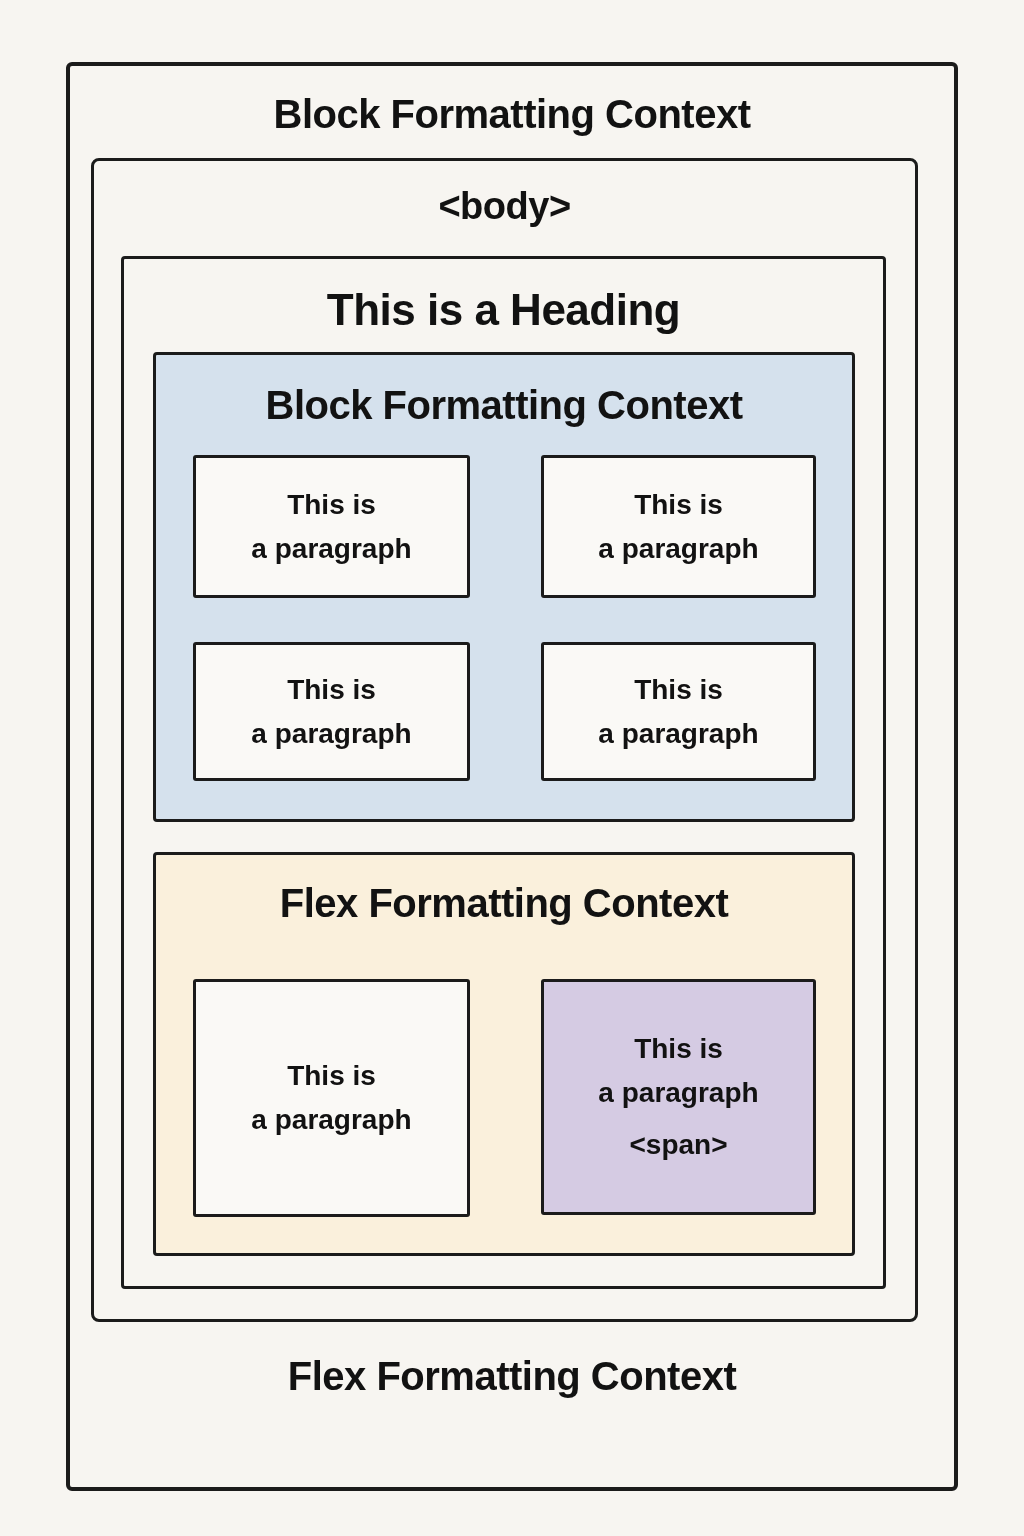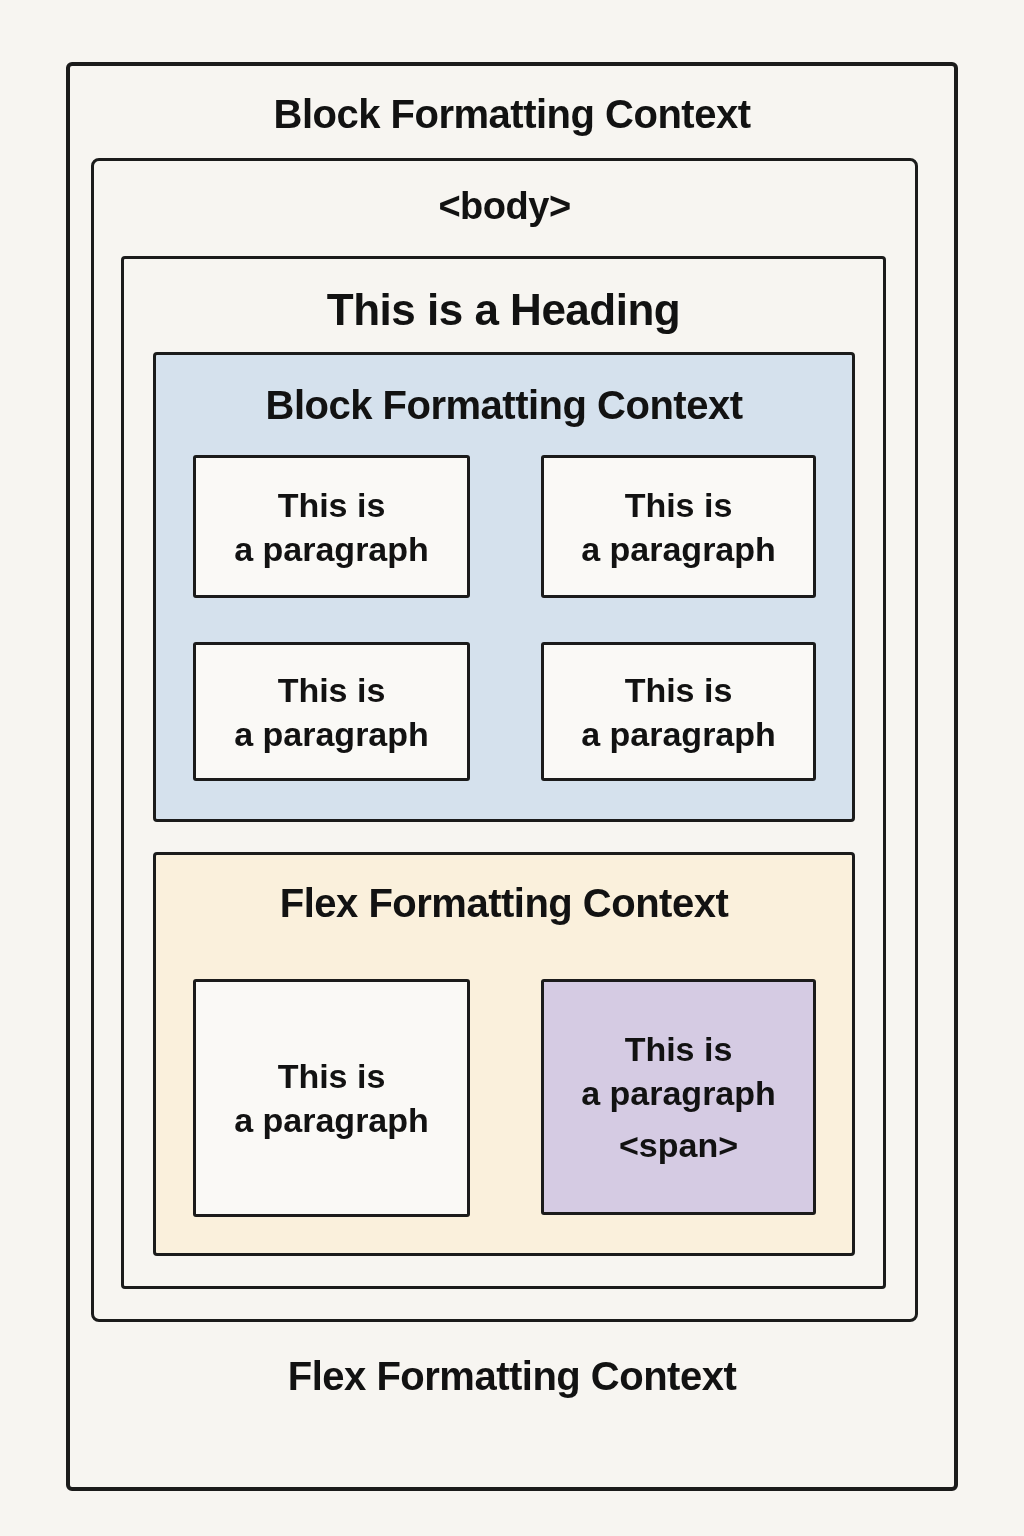--- a/index.html
+++ b/index.html
@@ -102,21 +102,21 @@
   
   .pbox{
     position:absolute;
     border:3px solid var(--border);
     border-radius:3px;
     background:var(--box-bg);
     display:flex;
     flex-direction:column;
     align-items:center;
     justify-content:center;
-    font-size:34px;
+    font-size:28px;
     font-weight:700;
     line-height:44px;
     text-align:center;
   }
   .pbox.p1{left:37px; top:100px; width:271px; height:137px;}
   .pbox.p2{left:385px; top:100px; width:269px; height:137px;}
   .pbox.p3{left:37px; top:287px; width:271px; height:133px;}
   .pbox.p4{left:385px; top:287px; width:269px; height:133px;}
   .pbox.f1{left:37px; top:124px; width:271px; height:232px;}
   .pbox.f2{

